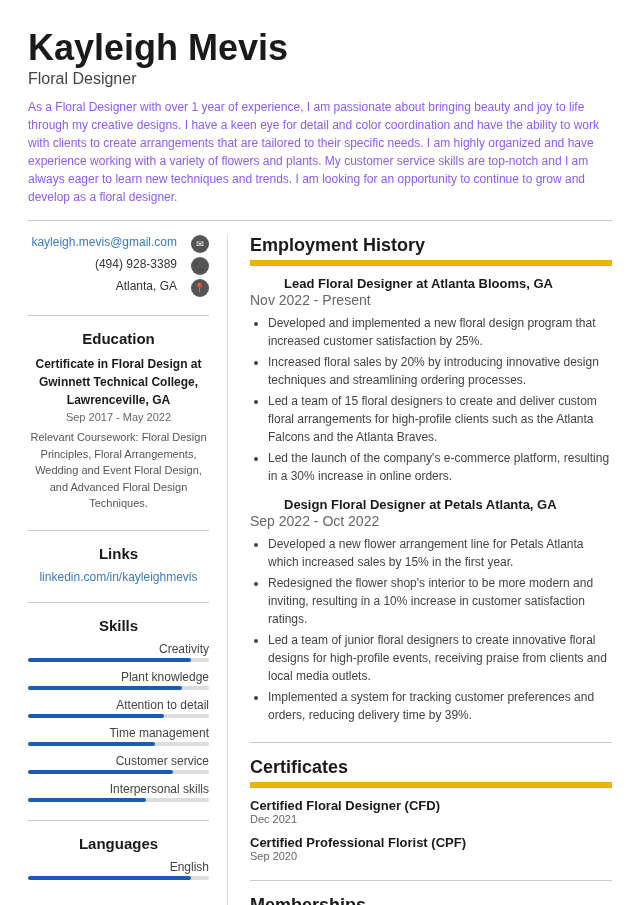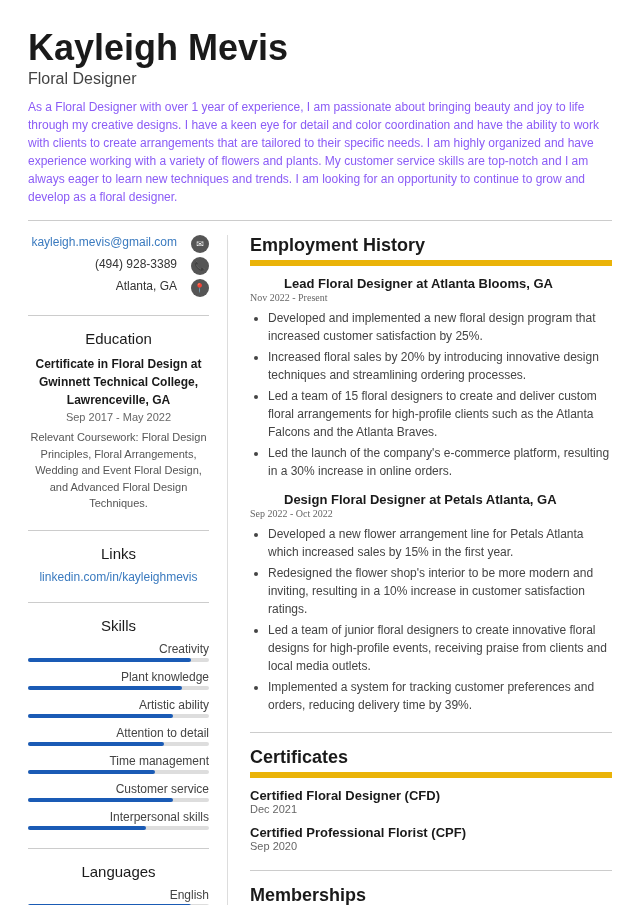--- a/index.html
+++ b/index.html
@@ -56,21 +56,21 @@
     .right-col {
       flex: 1;
       padding-left: 22px;
     }
     
     .left-section {
       margin-bottom: 18px;
     }
     .left-section-title {
       font-size: 15px;
-      font-weight: normal;
+      font-weight: bold;
       color: #1a1a1a;
       text-align: center;
       margin-bottom: 8px;
     }
     .contact-item {
       display: flex;
       align-items: flex-start;
       justify-content: flex-end;
       gap: 14px;
       margin-bottom: 4px;
@@ -153,24 +153,23 @@
       padding-bottom: 4px;
     }
     .job-title {
       font-size: 13px;
       font-weight: bold;
       color: #1a1a1a;
       margin-bottom: 1px;
       padding-left: 34px;
     }
     .job-dates {
-      font-size: 10px;
+      font-size: 14px;
       color: #666;
       margin-bottom: 6px;
-      font-family: Liberation Serif, serif;
     }
     .job-bullets {
       list-style: disc;
       padding-left: 18px;
       margin-bottom: 12px;
     }
     .job-bullets li {
       font-size: 12px;
       color: #444;
       line-height: 1.5;
@@ -252,26 +251,20 @@
             <div class="skill-item">
       <div class="skill-label">Creativity</div>
       <div class="skill-bar-bg">
         <div class="skill-bar-fill" style="width:90%"></div>
       </div>
     </div>
             <div class="skill-item">
       <div class="skill-label">Plant knowledge</div>
       <div class="skill-bar-bg">
         <div class="skill-bar-fill" style="width:85%"></div>
-      </div>
-    </div>
-            <div class="skill-item">
-      <div class="skill-label">Artistic ability</div>
-      <div class="skill-bar-bg">
-        <div class="skill-bar-fill" style="width:80%"></div>
       </div>
     </div>
             <div class="skill-item">
       <div class="skill-label">Attention to detail</div>
       <div class="skill-bar-bg">
         <div class="skill-bar-fill" style="width:75%"></div>
       </div>
     </div>
             <div class="skill-item">
       <div class="skill-label">Time management</div>

